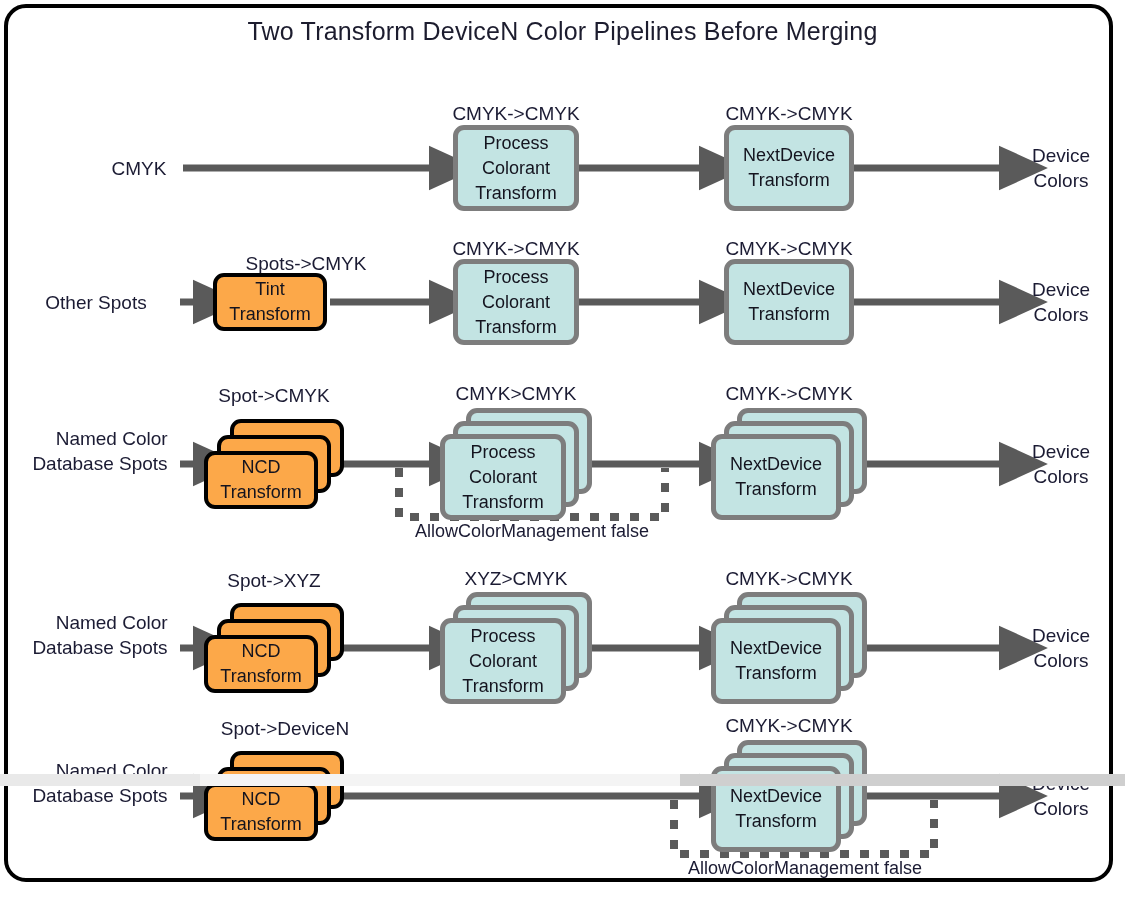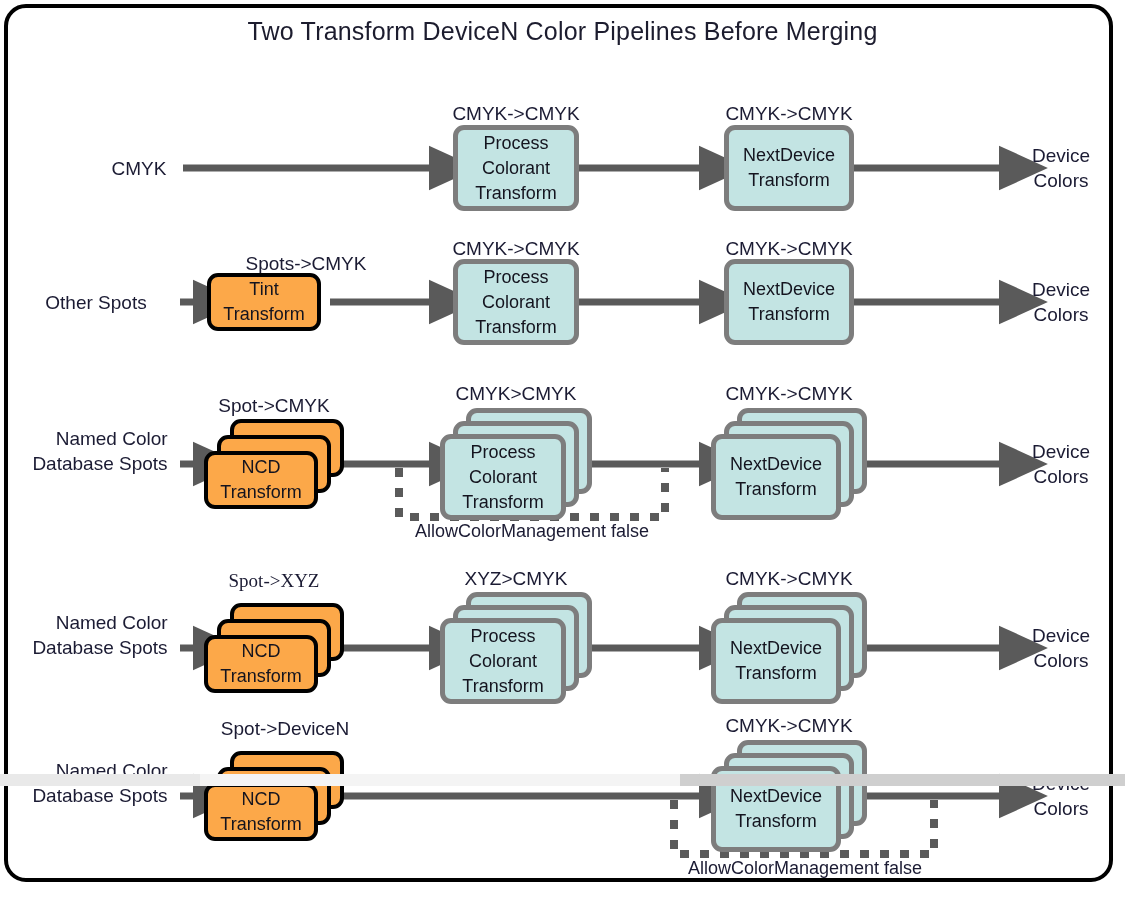--- a/index.html
+++ b/index.html
@@ -238,21 +238,21 @@
 
   <div class="caption" style="left:789px; top:103px;">CMYK-&gt;CMYK</div>
   <div class="node" style="left:789px; top:168px; width:130px; height:86px;">
     <div class="box teal front" style="left:0; top:0; width:130px; height:86px;">
       <span class="ln">NextDevice</span>
       <span class="ln">Transform</span>
     </div>
   </div>
 
   <div class="caption" style="left:274px; top:253px;margin-left:32px;">Spots-&gt;CMYK</div>
-  <div class="node" style="left:264px; top:302px; width:114px; height:58px;">
+  <div class="node" style="left:276px; top:302px; width:114px; height:58px;padding-left:12px;">
     <div class="box orange front" style="left:0; top:0; width:114px; height:58px;">
       <span class="ln">Tint</span>
       <span class="ln">Transform</span>
     </div>
   </div>
 
   <div class="caption" style="left:516px; top:238px;">CMYK-&gt;CMYK</div>
   <div class="node" style="left:516px; top:302px; width:126px; height:86px;">
     <div class="box teal front" style="left:0; top:0; width:126px; height:86px;">
       <span class="ln">Process</span>
@@ -262,21 +262,21 @@
   </div>
 
   <div class="caption" style="left:789px; top:238px;">CMYK-&gt;CMYK</div>
   <div class="node" style="left:789px; top:302px; width:130px; height:86px;">
     <div class="box teal front" style="left:0; top:0; width:130px; height:86px;">
       <span class="ln">NextDevice</span>
       <span class="ln">Transform</span>
     </div>
   </div>
 
-  <div class="caption" style="left:274px; top:395px;">Spot-&gt;CMYK</div>
+  <div class="caption" style="left:274px; top:385px;">Spot-&gt;CMYK</div>
   <div class="node" style="left:274px; top:464px; width:140px; height:90px;">
     <div class="box orange ghost" style="left:26px; top:0px; width:114px; height:58px;"></div>
     <div class="box orange ghost" style="left:13px; top:16px; width:114px; height:58px;"></div>
     <div class="box orange front" style="left:0px; top:32px; width:114px; height:58px;">
       <span class="ln">NCD</span>
       <span class="ln">Transform</span>
     </div>
   </div>
 
   <div class="caption" style="left:516px; top:383px;">CMYK&gt;CMYK</div>
@@ -295,21 +295,21 @@
     <div class="box teal ghost" style="left:26px; top:0px; width:130px; height:86px;"></div>
     <div class="box teal ghost" style="left:13px; top:13px; width:130px; height:86px;"></div>
     <div class="box teal front" style="left:0px; top:26px; width:130px; height:86px;">
       <span class="ln">NextDevice</span>
       <span class="ln">Transform</span>
     </div>
   </div>
 
   <div class="bypasslabel" style="left:532px; top:521px;">AllowColorManagement false</div>
 
-  <div class="caption" style="left:274px; top:570px;font-family:Liberation Serif, serif;">Spot-&gt;XYZ</div>
+  <div class="caption" style="left:274px; top:570px;">Spot-&gt;XYZ</div>
   <div class="node" style="left:274px; top:648px; width:140px; height:90px;">
     <div class="box orange ghost" style="left:26px; top:0px; width:114px; height:58px;"></div>
     <div class="box orange ghost" style="left:13px; top:16px; width:114px; height:58px;"></div>
     <div class="box orange front" style="left:0px; top:32px; width:114px; height:58px;">
       <span class="ln">NCD</span>
       <span class="ln">Transform</span>
     </div>
   </div>
 
   <div class="caption" style="left:516px; top:568px;">XYZ&gt;CMYK</div>

